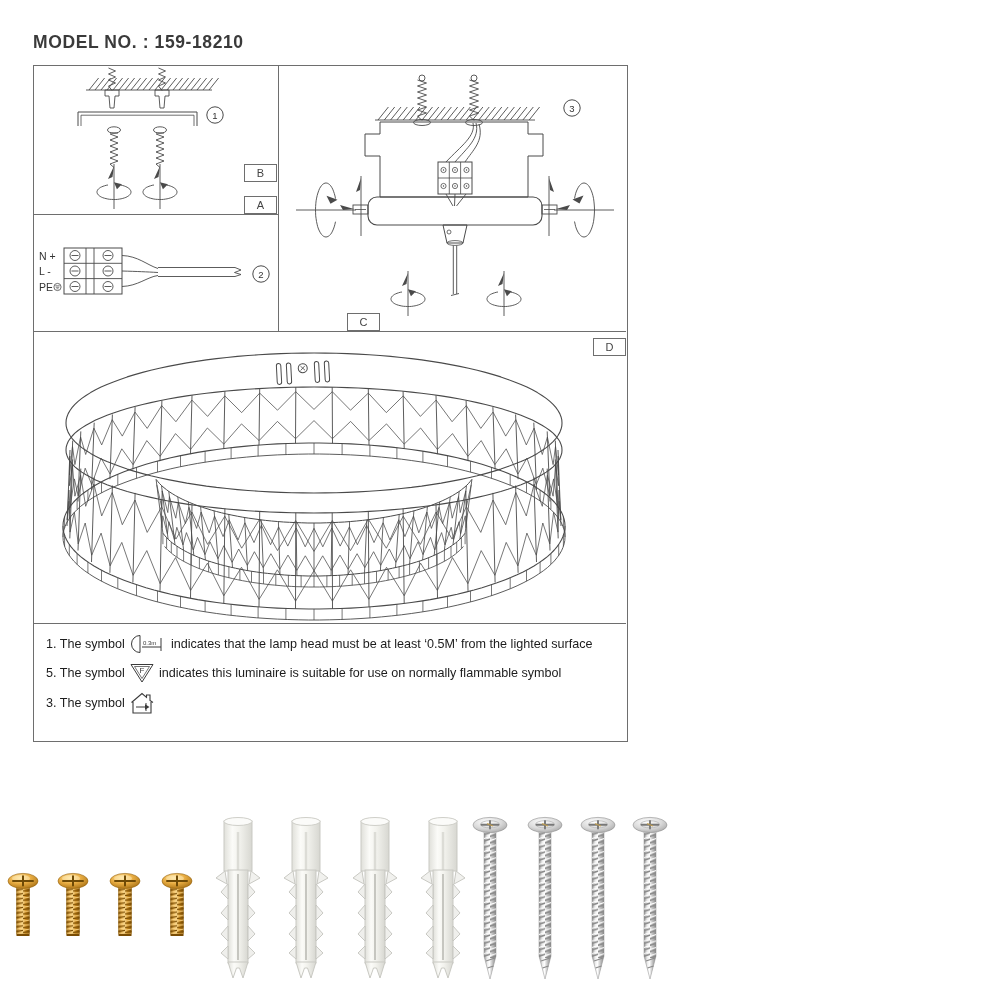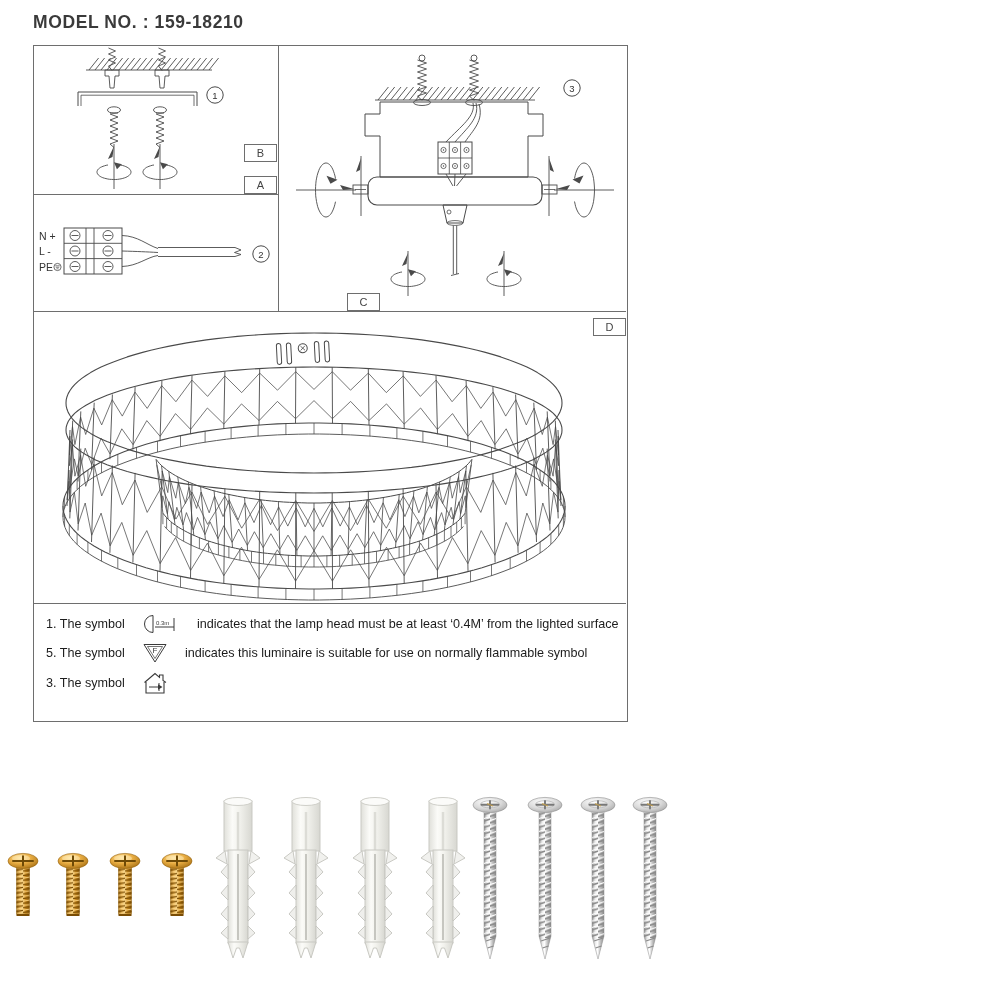--- a/index.html
+++ b/index.html
@@ -1,38 +1,38 @@
 <!DOCTYPE html>
 <html><head>
 <meta charset="utf-8">
 <style>
   html,body{margin:0;padding:0;background:#fff;}
   body{width:1000px;height:1000px;position:relative;font-family:"Liberation Sans",sans-serif;color:#222;}
-  #page{position:absolute;inset:0;background:#fff;}
+  #page{position:absolute;inset:0;background:#fff;margin-top:20px;}
   .title{position:absolute;left:33px;top:12px;font-size:17.5px;font-weight:600;letter-spacing:.6px;color:#3a3a3a;}
   .mainbox{position:absolute;left:33px;top:45px;width:595px;height:677px;border:1.5px solid #6e6e6e;box-sizing:border-box;}
   .inner{position:absolute;left:0;top:0;width:592px;height:674px;}
   .divider{position:absolute;background:#6e6e6e;}
   #div-v{left:244px;top:0;width:1.4px;height:265px;}
   #div-h1{left:0;top:148px;width:244px;height:1.4px;}
   #div-h2{left:0;top:265px;width:592px;height:1.4px;}
   #div-h3{left:0;top:557px;width:592px;height:1.4px;}
   .panel{position:absolute;}
   #panelA{left:0;top:0;width:244px;height:148px;}
   #panelB{left:0;top:149px;width:244px;height:116px;}
   #panelC{left:246px;top:0;width:346px;height:265px;}
   #panelD{left:0;top:267px;width:592px;height:290px;}
   #notes{left:0;top:559px;width:592px;height:115px;padding:8px 12px;box-sizing:border-box;}
   .cornerbox{position:absolute;width:33px;height:18px;border:1.2px solid #6e6e6e;box-sizing:border-box;background:#fff;
     display:flex;align-items:center;justify-content:center;font-size:11px;color:#444;}
   #boxA{left:210px;top:130px;} #boxB{left:210px;top:98px;} #boxC{left:313px;top:247px;} #boxD{left:559px;top:272px;}
   svg.diagram{display:block;}
   text.dlabel{font-family:"Liberation Sans",sans-serif;fill:#333;}
   .noteheading{font-size:13px;color:#1c1c1c;margin:0 0 10px 0;}
-  .noterow{display:flex;align-items:center;gap:17px;font-size:12.6px;color:#1c1c1c;white-space:nowrap;margin-bottom:7px;}
+  .noterow{display:flex;align-items:center;gap:4px;font-size:12.6px;color:#1c1c1c;white-space:nowrap;margin-bottom:7px;}
   .noterow svg{flex:0 0 auto;}
   #hardware{position:absolute;left:0;top:740px;width:1000px;height:260px;}
 </style>
 </head>
 <body>
 
 <div id="page">
 
   <div class="title">MODEL NO. : 159-18210</div>
 
@@ -480,21 +480,21 @@
 
       <div class="panel" id="notes">
 
         <div class="noterow">
           <span>1. The symbol</span>
           <svg width="38" height="22" viewBox="0 0 38 22">
             <path d="M11,2.5 A8.5,8.5 0 0 0 11,19.5 V2.5 Z" fill="none" stroke="#3a3a3a" stroke-width="1"></path>
             <path d="M13,14 H32 M32,5 V18" fill="none" stroke="#3a3a3a" stroke-width="1"></path>
             <text x="14" y="11.5" font-size="6" fill="#3a3a3a">0.3m</text>
           </svg>
-          <span>indicates that the lamp head must be at least ‘0.4M’ from the lighted surface</span>
+          <span>indicates that the lamp head must be at least ‘0.5M’ from the lighted surface</span>
         </div>
 
         <div class="noterow">
           <span>5. The symbol</span>
           <svg width="26" height="22" viewBox="0 0 26 22">
             <path d="M2,2.5 L24,2.5 L13,20 Z" fill="none" stroke="#3a3a3a" stroke-width="1"></path>
             <path d="M5.5,4.5 L20.5,4.5 L13,16.5 Z" fill="none" stroke="#3a3a3a" stroke-width=".7"></path>
             <text x="13" y="11" font-size="8" text-anchor="middle" fill="#3a3a3a">F</text>
           </svg>
           <span>indicates this luminaire is suitable for use on normally flammable symbol</span>

